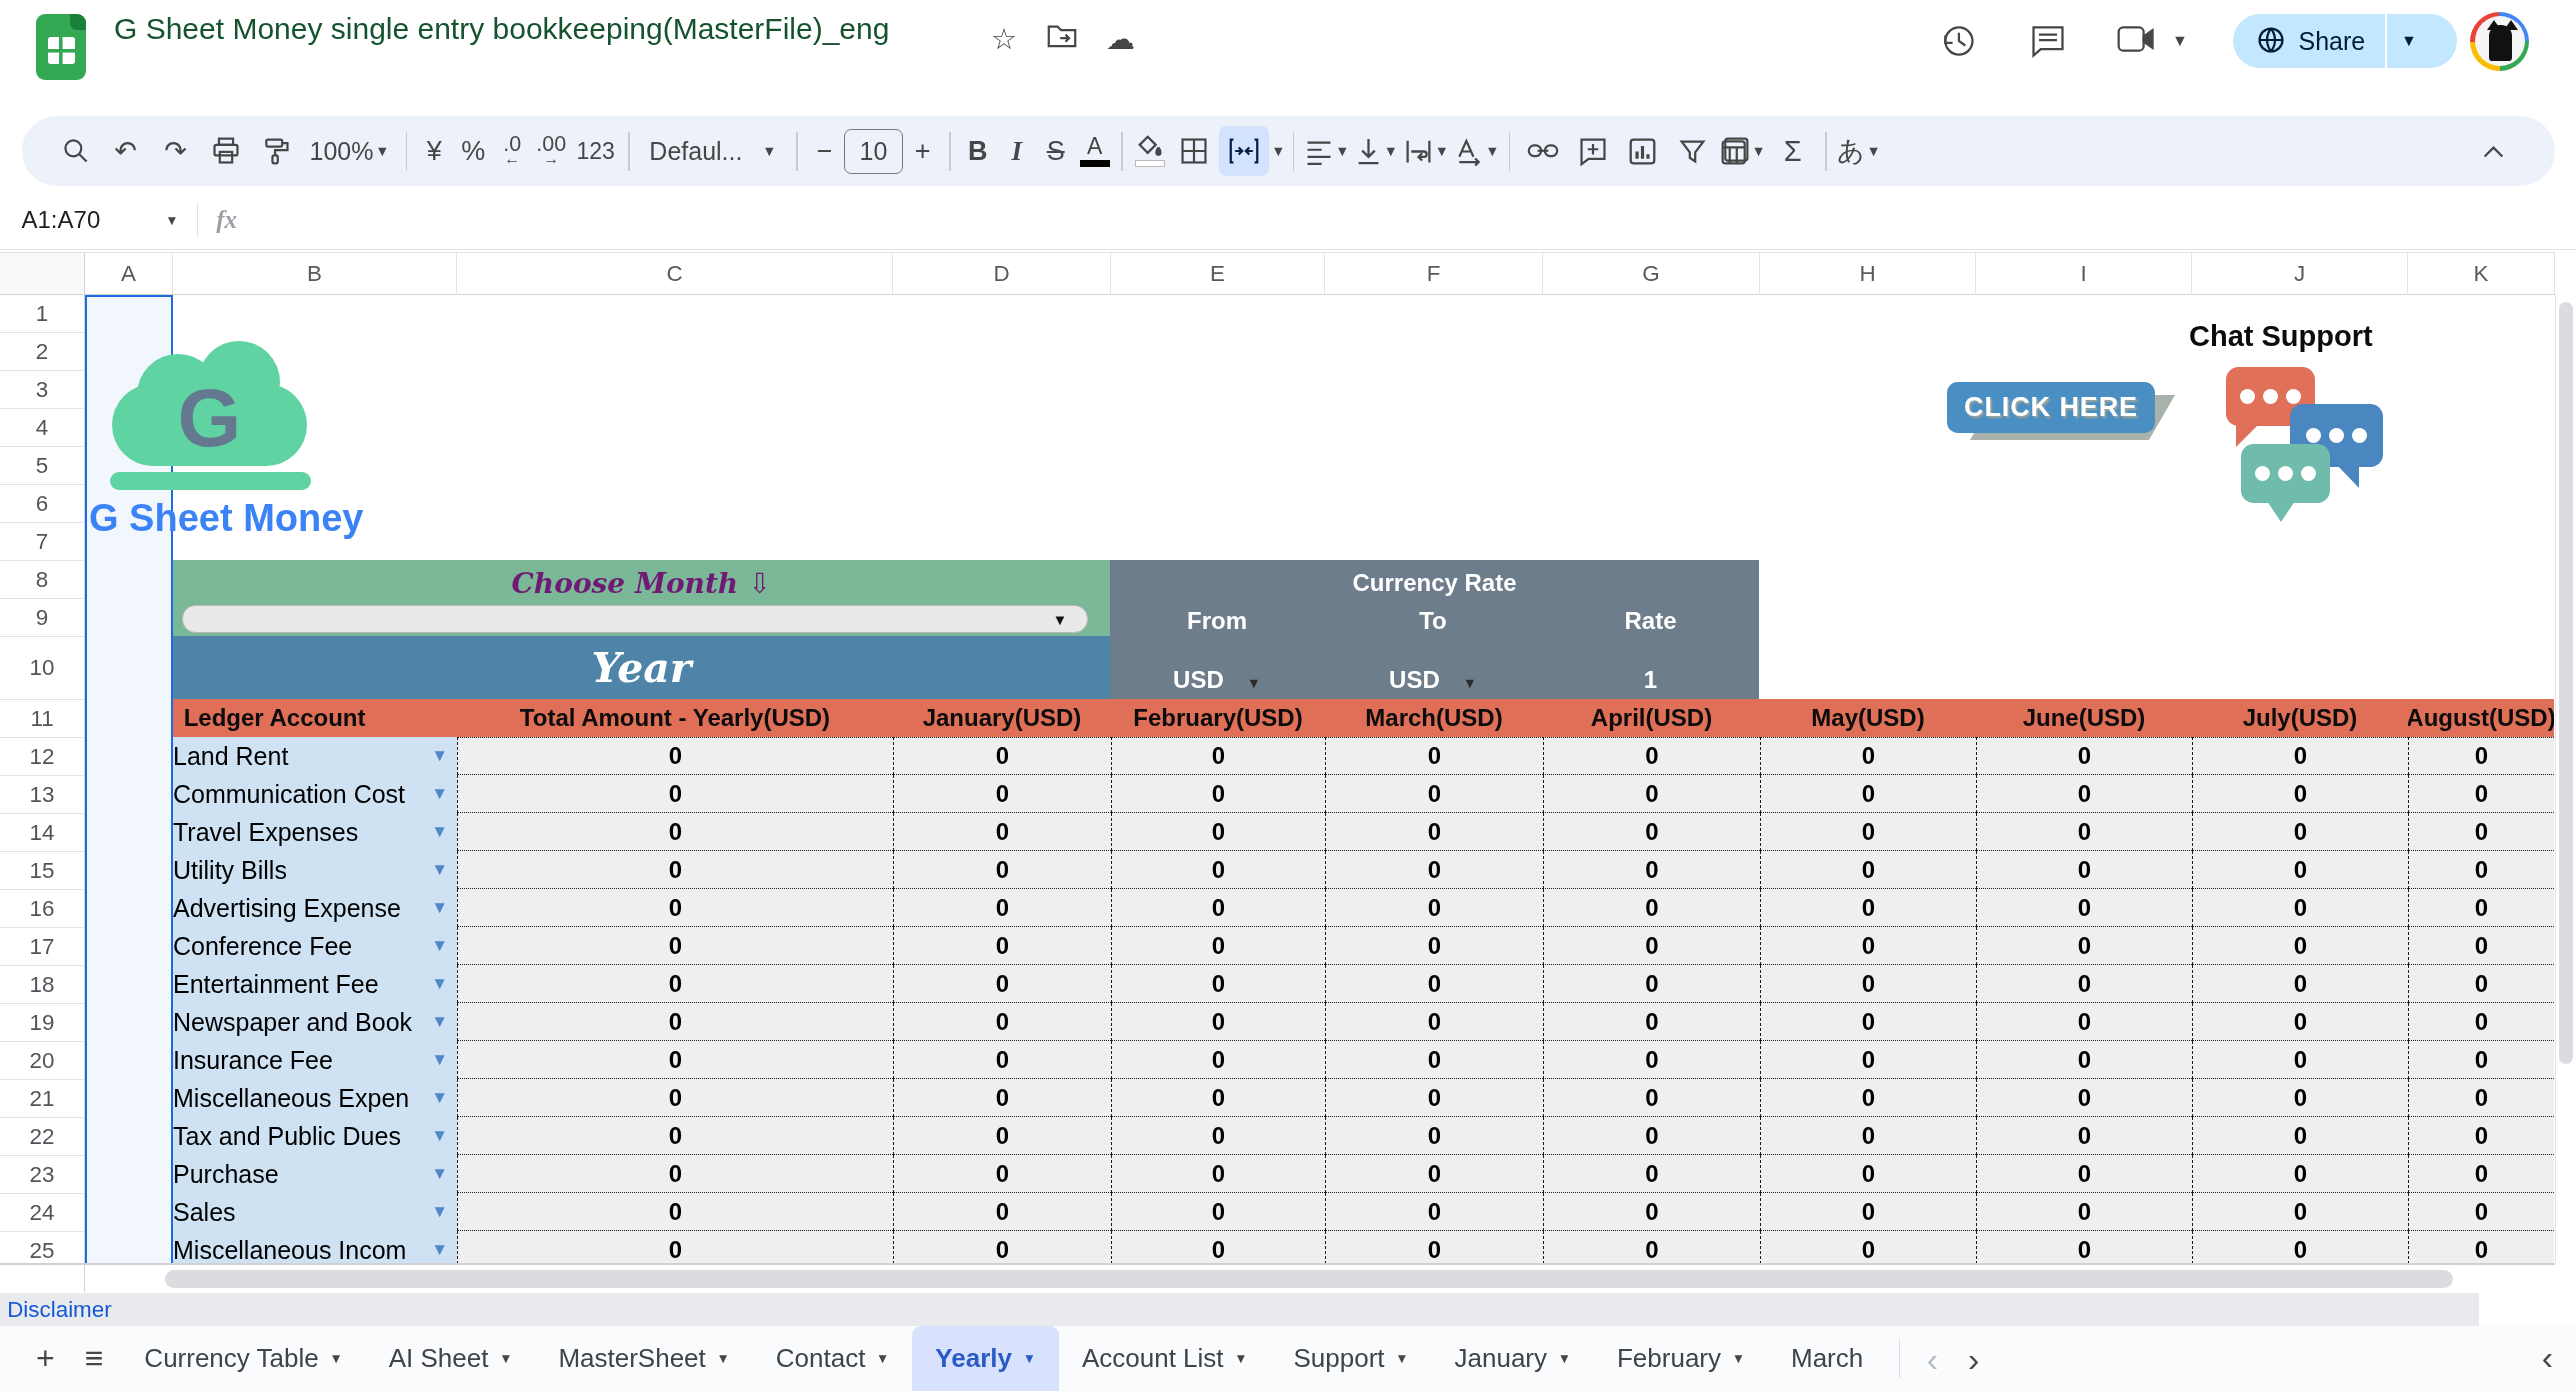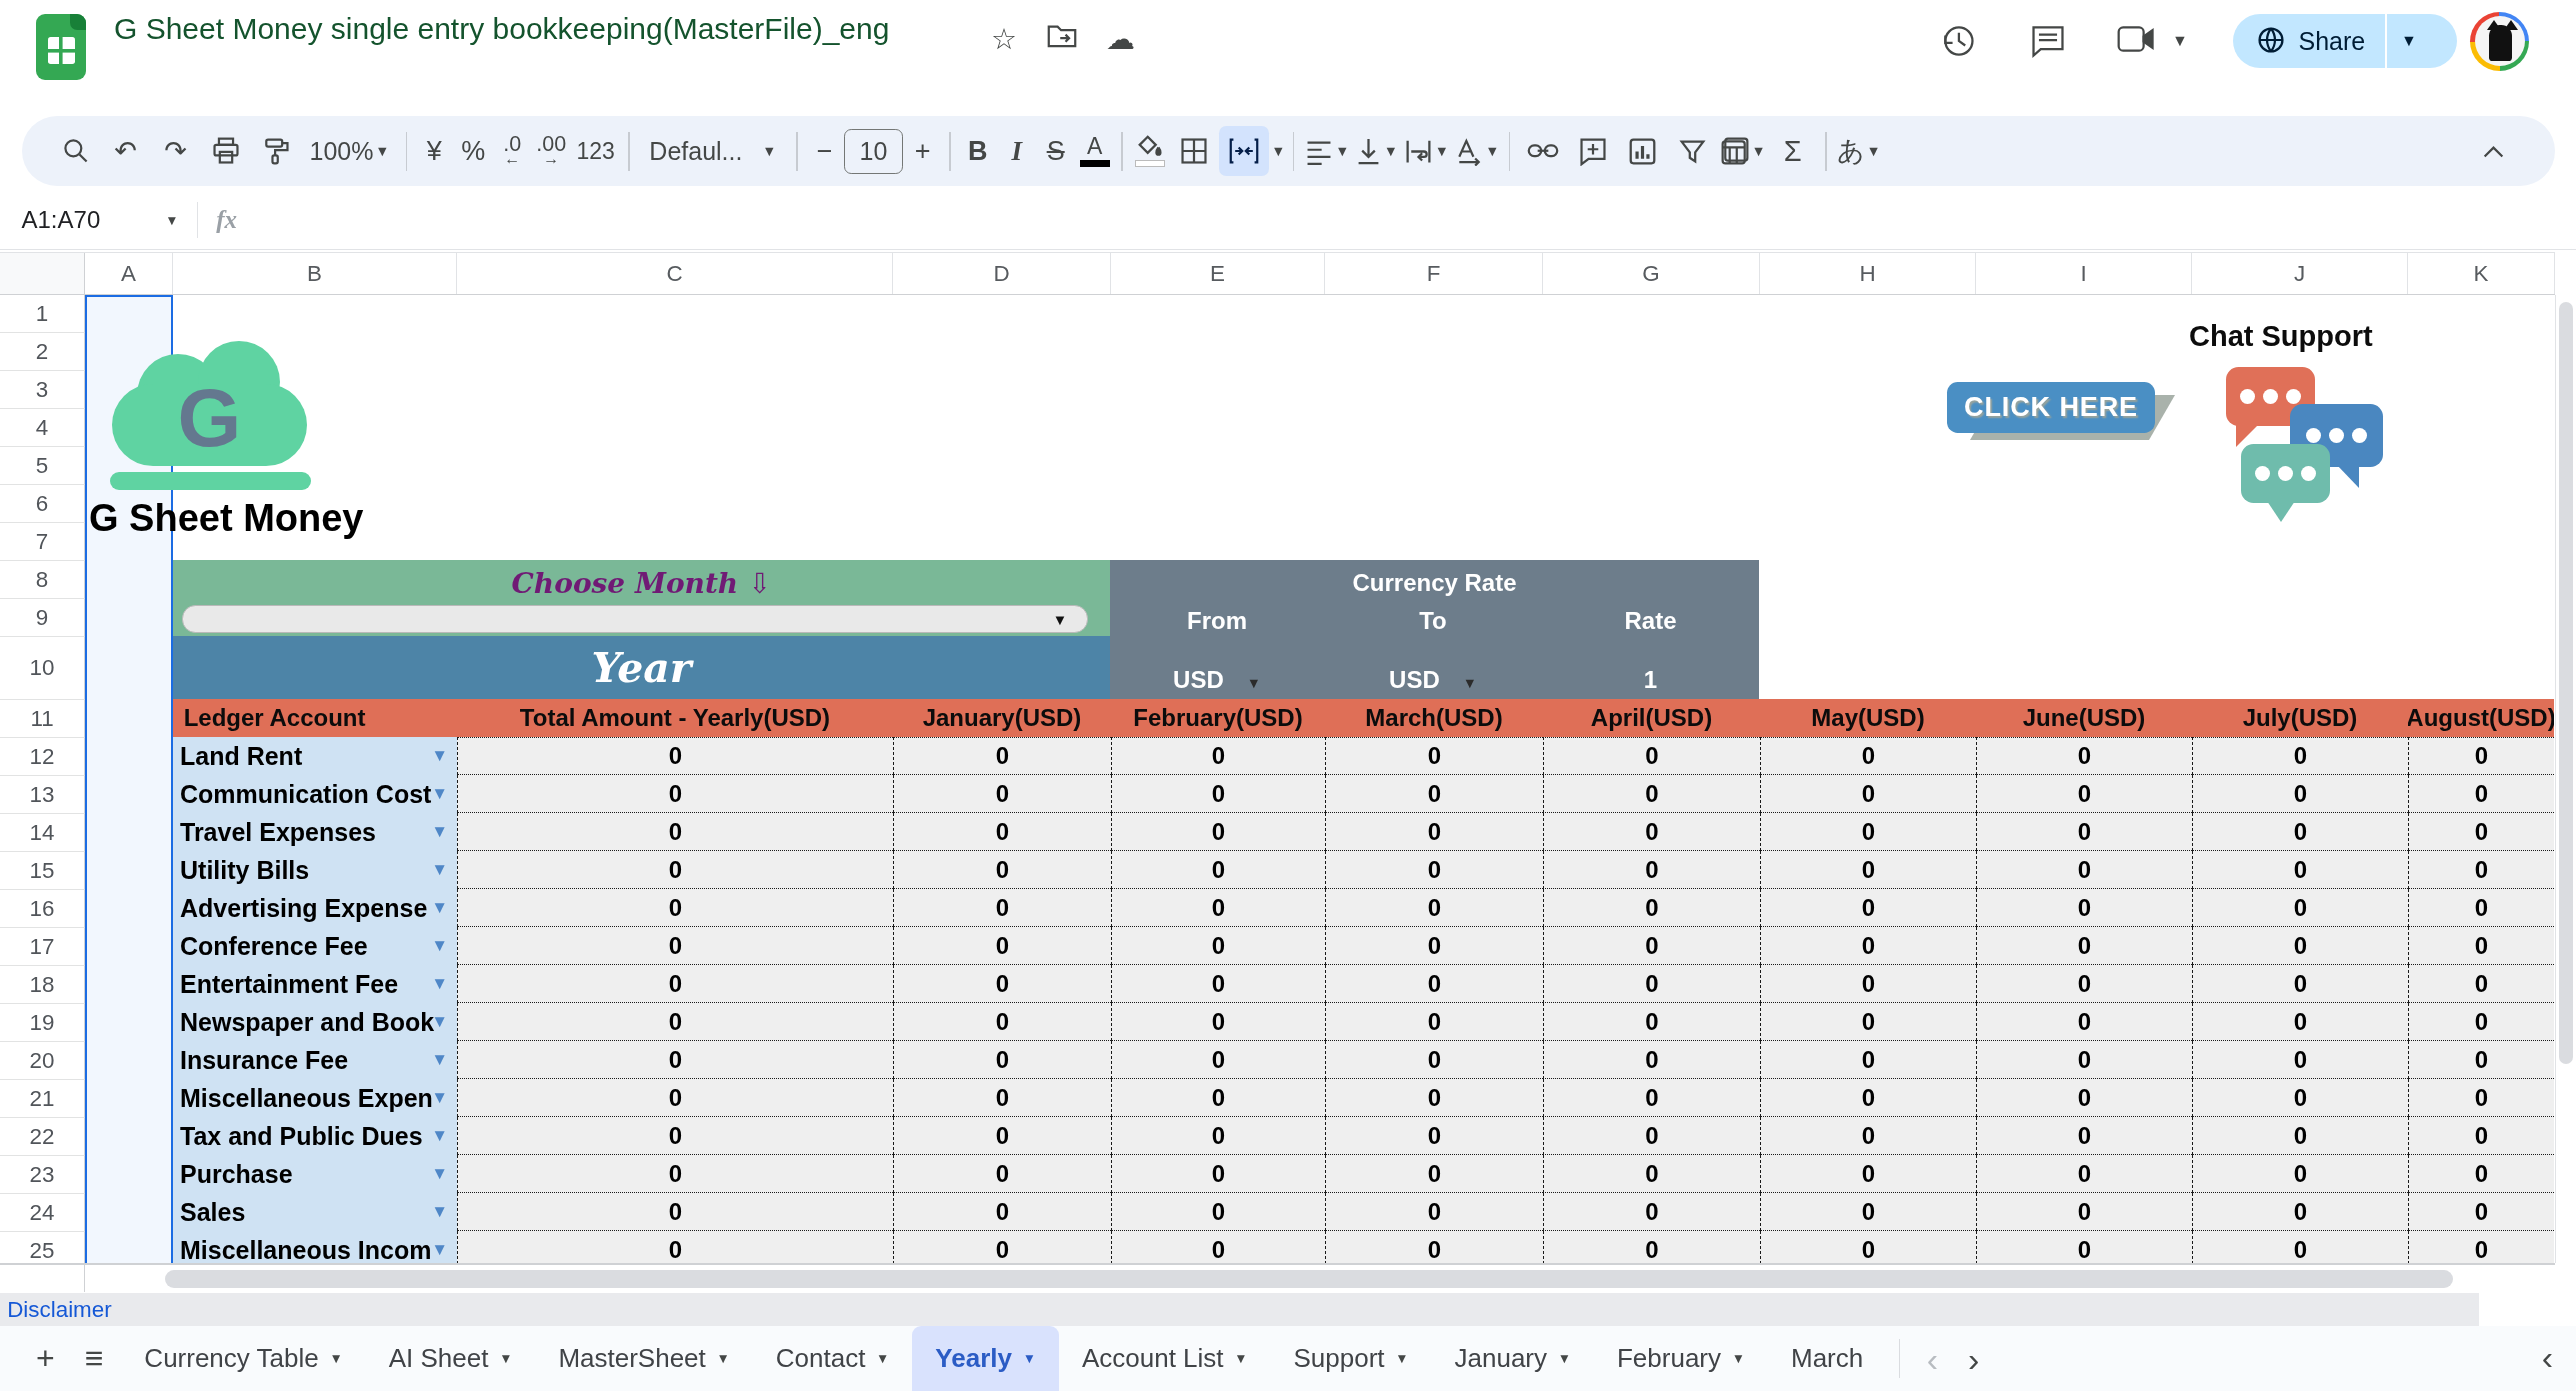--- a/index.html
+++ b/index.html
@@ -67,21 +67,21 @@
   
   #selA { left:85px; top:295px; width:88px; height:968px; background:rgba(26,115,232,0.06); border-left:2.7px solid #1b6ce3; border-right:2.7px solid #1b6ce3; border-top:2.7px solid #1b6ce3; }
 
   
   #logo-cloud { left:112px; top:341px; width:195px; height:125px; }
   #logo-cloud .c1 { position:absolute; left:0; bottom:0; width:195px; height:82px; background:#5fd3a2; border-radius:54px; }
   #logo-cloud .c2 { position:absolute; left:25px; top:12.5px; width:82px; height:82px; background:#5fd3a2; border-radius:50%; }
   #logo-cloud .c3 { position:absolute; left:86px; top:0; width:82px; height:82px; background:#5fd3a2; border-radius:50%; }
   #logo-cloud .g { position:absolute; left:0; right:0; top:30px; text-align:center; font-size:82px; font-weight:bold; color:#64788f; }
   #logo-bar { left:110px; top:472px; width:201px; height:18px; background:#5fd3a2; border-radius:9px; }
-  #logo-name { left:89px; top:497px; font-size:38px; font-weight:bold; color:#000000; }
+  #logo-name { left:89px; top:497px; font-size:38px; font-weight:bold; color:#3b82f6; }
 
   #click-here { left:1947px; top:382px; width:208px; height:51px; }
   #click-here .shadow { position:absolute; left:36px; top:12.5px; width:179px; height:45px; background:#a9b2ab; transform:skewX(-30deg); }
   #click-here .btn { position:absolute; left:0; top:0; width:208px; height:51px; background:#4a8fc4; border-radius:10.7px; display:flex; align-items:center; justify-content:center; color:#fff; font-weight:bold; font-size:27px; letter-spacing:0.9px; text-shadow:1.8px 1.8px 1.8px #9aa49c; }
   #chat-title { left:2189px; top:320px; font-size:29px; font-weight:bold; color:#0c0c0c; }
   .bubble { border-radius:12.5px; display:flex; align-items:center; justify-content:center; gap:8px; }
   .bubble .dot { width:15px; height:15px; border-radius:50%; background:#fff; }
   .tail { width:0; height:0; }
   #bub1 { left:2226px; top:367px; width:89px; height:59px; background:#e07058; }
   #bub1t { left:2236px; top:424px; border-left:0 solid transparent; border-right:23px solid transparent; border-top:23px solid #e07058; }
@@ -102,21 +102,21 @@
   .cur-lab { position:absolute; width:100%; top:47px; text-align:center; font-size:24px; font-weight:bold; }
   .cur-val { position:absolute; width:100%; top:106px; text-align:center; font-size:24px; font-weight:bold; }
   .cur-val .dd { font-size:14.3px; color:#2b2b2b; margin-left:23px; }
 
   
   #ledger { left:173px; top:699px; width:2383px; display:grid;
     grid-template-columns:284px 436px 218px 214px 218px 217px 216px 216px 216px 146px;
     grid-auto-rows:38px; overflow:hidden; }
   #ledger .hcell { background:#df6f57; color:#0c0c0c; font-weight:bold; font-size:24px; display:flex; align-items:center; justify-content:center; white-space:nowrap; overflow:hidden; }
   #ledger .hcell.first { justify-content:flex-start; padding-left:10.7px; }
-  #ledger .acct { background:#cfe2f3; color:#000; font-weight:bold; font-size:25px; display:flex; align-items:center; white-space:nowrap; overflow:hidden; padding-left:7px; position:relative;text-align:center; }
+  #ledger .acct { background:#cfe2f3; color:#000; font-weight:normal; font-size:25px; display:flex; align-items:center; white-space:nowrap; overflow:hidden; padding-left:0; position:relative;text-align:center; }
   #ledger .acct .dd { position:absolute; right:9px; color:#4f87c7; font-size:17px; }
   #ledger .val { background:#efefef; color:#000; font-weight:bold; font-size:24px; display:flex; align-items:center; justify-content:center; border-left:1.8px dashed #1a1a1a; border-bottom:1.8px dotted #1a1a1a; }
   #ledger .val.rowfirst { border-top:1.8px dotted #1a1a1a; }
 
   
   #vscroll { left:2555px; top:295px; width:20.6px; height:968px; background:#fff; border-left:1.8px solid #e1e3e6; }
   #vthumb { position:absolute; left:2.7px; top:7.2px; width:14.3px; height:762px; background:#dadce0; border-radius:7.2px; }
   #hscroll-zone { left:85px; top:1265px; width:2470px; height:27px; background:#fff; }
   #hthumb { left:165px; top:1270px; width:2288px; height:18px; background:#dadce0; border-radius:9px; }
   #corner-bl { left:0; top:1265px; width:85px; height:27px; background:#fff; border-right:1.8px solid #cfd1d4; }

